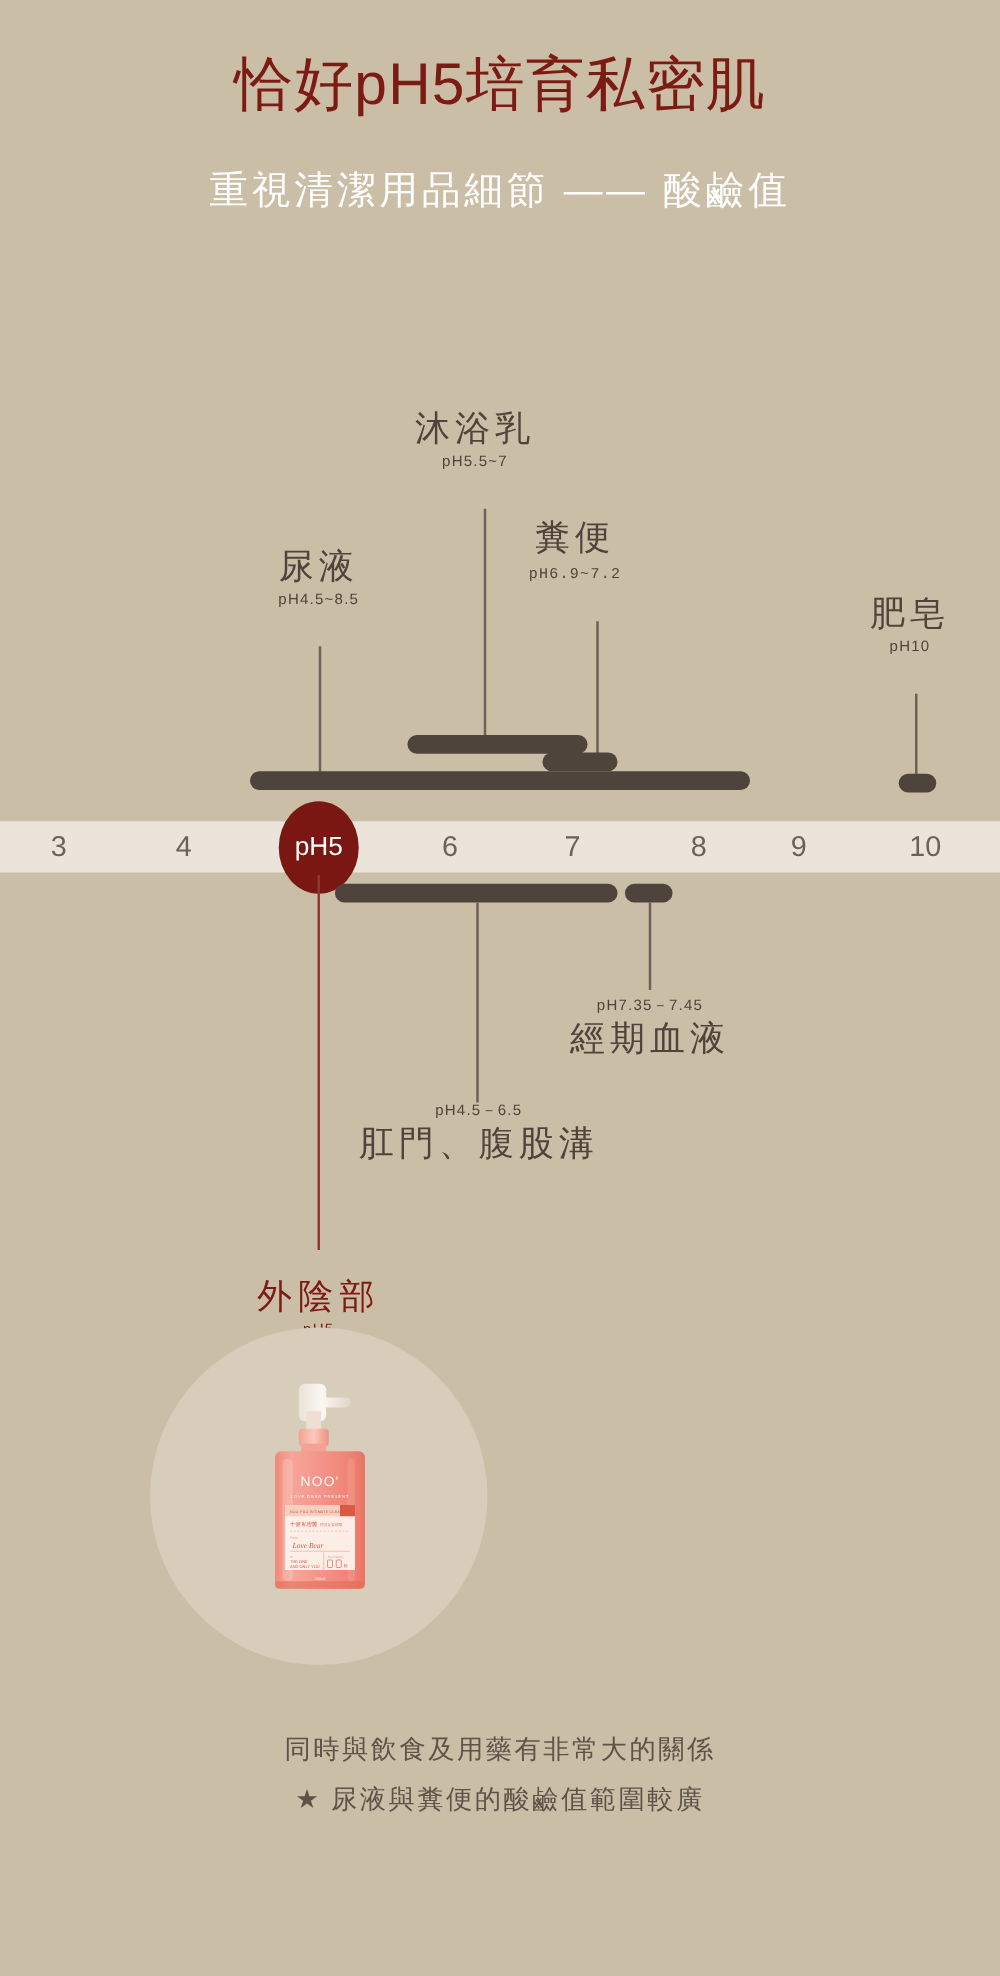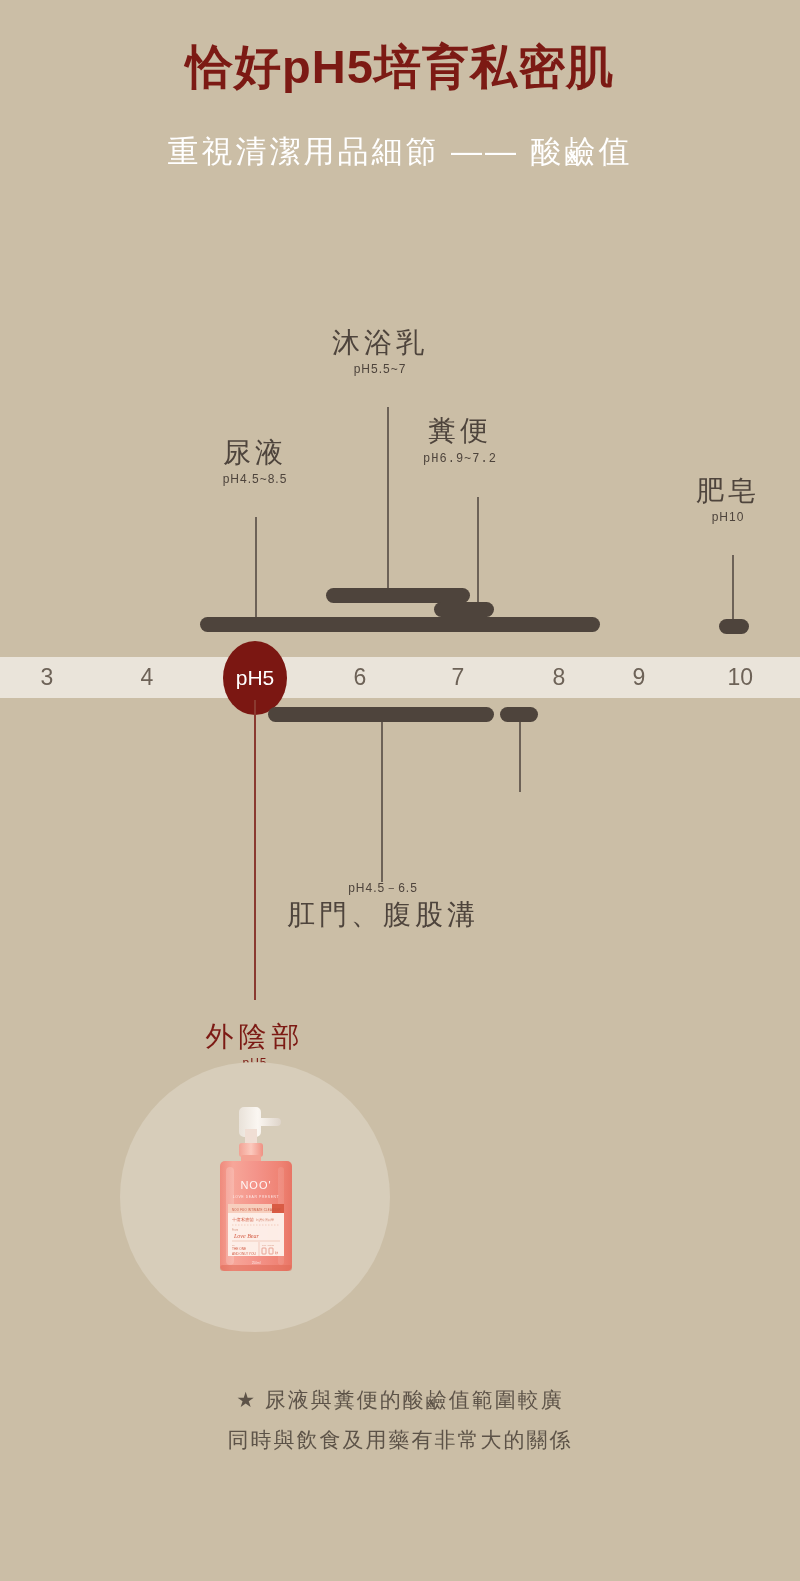--- a/index.html
+++ b/index.html
@@ -9,21 +9,21 @@
     font-family:"Liberation Sans","DejaVu Sans",sans-serif;
     position:relative;
     overflow:hidden;
     color:#53483f;
   }
   #stage { position:relative; width:800px; height:1581px; }
 
   
   .title {
     position:absolute; left:0; top:40px; width:800px; text-align:center;
-    font-size:47px; letter-spacing:1px; color:#7c1a14; font-weight:700;
+    font-size:47px; letter-spacing:1px; color:#7c1a14; font-weight:400;
     line-height:1.15;
   }
   .subtitle {
     position:absolute; left:0; top:131px; width:800px; text-align:center;
     font-size:31px; letter-spacing:3px; color:#ffffff; font-weight:400;
   }
 
   
   .band {
     position:absolute; left:0; top:657px; width:800px; height:41px;
@@ -130,20 +130,24 @@
     <span>pH5</span>
   </div>
 
   <div class="bar" style="left:268px; top:707px; width:226px;"></div>
   <div class="bar" style="left:500px; top:707px; width:38px;"></div>
 
   <div class="leader-red" style="left:254px; top:700px; height:300px;"></div>
   <div class="leader" style="left:381px; top:722px; height:160px;"></div>
   <div class="leader" style="left:519px; top:722px; height:70px;"></div>
 
+  <div class="callout" style="left:390px; top:795px; width:260px;">
+    <div class="val">pH7.35－7.45</div>
+    <div class="name">經期血液</div>
+  </div>
 
   <div class="callout" style="left:258px; top:879px; width:250px;">
     <div class="val">pH4.5－6.5</div>
     <div class="name">肛門、腹股溝</div>
   </div>
 
   <div class="callout red" style="left:155px; top:1003px; width:200px;">
     <div class="name">外陰部</div>
     <div class="val">pH5</div>
   </div>
@@ -206,17 +210,17 @@
       <rect x="55" y="163" width="4" height="6" rx="0.6" fill="none" stroke="#d35a42" stroke-width="0.5"></rect>
       <text x="61" y="168.5" font-family="'Liberation Sans',sans-serif" font-size="3" fill="#d35a42">秒</text>
 
       <text x="42" y="179" text-anchor="middle" font-family="'Liberation Sans',sans-serif" font-size="3.2" fill="#ffffff" opacity="0.75">250ml</text>
 
       <rect x="6" y="180" width="72" height="6" rx="3" fill="#e06a56" opacity="0.55"></rect>
     </svg>
   </div>
 
   <div class="footnote">
+    <div>同時與飲食及用藥有非常大的關係</div>
     <div>★ 尿液與糞便的酸鹼值範圍較廣</div>
-    <div>同時與飲食及用藥有非常大的關係</div>
   </div>
 
 </div>
 
 </body></html>

